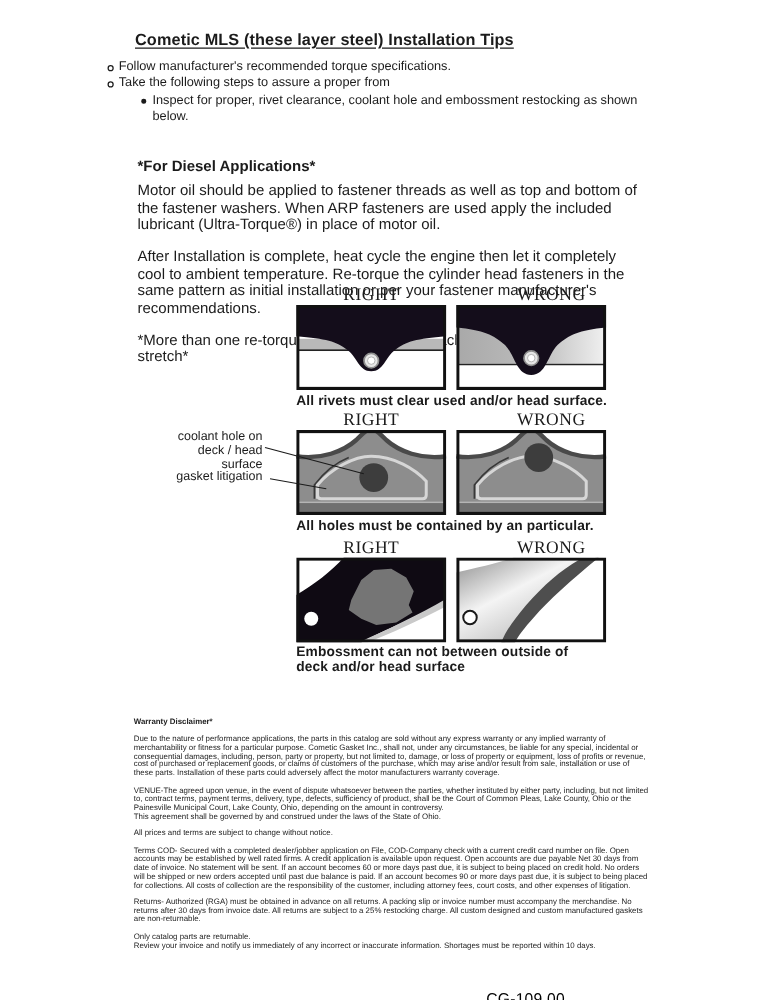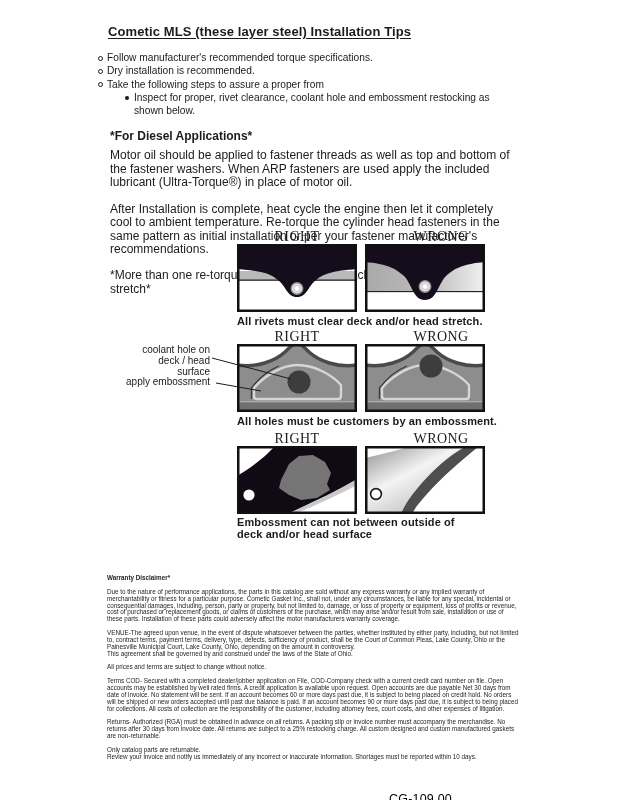--- a/index.html
+++ b/index.html
@@ -9,33 +9,33 @@
     font-family:"Liberation Sans", sans-serif;
     -webkit-font-smoothing:antialiased;
   }
 
   
   .content { position:absolute; left:86px; top:24px; width:440px; }
   .title {
     font-size:13px; font-weight:bold; margin:0 0 8px 22px;
     text-decoration:underline; text-underline-offset:2px; letter-spacing:.1px;
   }
-  ul.bullets { list-style:none; margin:12px; padding:0; font-size:10.2px; line-height:13.3px; }
+  ul.bullets { list-style:none; margin:0; padding:0; font-size:10.2px; line-height:13.3px; }
   li { position:relative; }
   li.lvl1 { padding-left:9px; }
   li.lvl1::before {
     content:""; position:absolute; left:0; top:4.6px;
     width:3.2px; height:3.2px; border:1px solid #1b1b1b; border-radius:50%;
   }
   li.lvl2 { margin-left:27px; padding-left:9px; }
   li.lvl2::before {
     content:""; position:absolute; left:0; top:5.2px;
     width:3.8px; height:3.8px; background:#1b1b1b; border-radius:50%;
   }
-  .diesel { margin-left:24px; margin-top:2px; width:402px; }
+  .diesel { margin-left:24px; margin-top:26px; width:402px; }
   .diesel-heading { font-size:12px; font-weight:bold; margin:0 0 6px 0; }
   .diesel p { margin:0 0 13px 0; font-size:12px; line-height:13.4px; }
 
   
   .diagrams { position:absolute; left:237px; top:231px; width:248px; }
   .diag-row { position:absolute; left:0; }
   .row1 { top:0; } .row2 { top:100px; } .row3 { top:202px; }
   .labels { display:flex; gap:24px;font-family:Liberation Serif, serif; }
   .rw-label { width:120px; text-align:center; font-size:14px; line-height:12px; letter-spacing:.4px; }
   .boxes { display:flex; gap:8px; margin-top:1px; }
@@ -60,21 +60,20 @@
 </style>
 </head>
 <body>
 
 <div>
 
   <div class="content">
     <div class="title">Cometic MLS (these layer steel) Installation Tips</div>
     <ul class="bullets">
       <li class="lvl1">Follow manufacturer's recommended torque specifications.</li>
-      <li class="lvl1">Dry installation is recommended.</li>
       <li class="lvl1">Take the following steps to assure a proper from</li>
       <li class="lvl2">Inspect for proper, rivet clearance, coolant hole and embossment restocking as shown below.</li>
     </ul>
     <div class="diesel">
       <div class="diesel-heading">*For Diesel Applications*</div>
       <p>Motor oil should be applied to fastener threads as well as top and bottom of the fastener washers. When ARP fasteners are used apply the included lubricant (Ultra-Torque®) in place of motor oil.</p>
       <p>After Installation is complete, heat cycle the engine then let it completely cool to ambient temperature. Re-torque the cylinder head fasteners in the same pattern as initial installation or per your fastener manufacturer's recommendations.</p>
       <p>*More than one re-torque may be required to achieve proper fastener stretch*</p>
     </div>
   </div>
@@ -108,26 +107,26 @@
           <rect width="120" height="68" fill="#ffffff"></rect>
           <rect x="1" y="18" width="118" height="29" fill="url(#g1w)"></rect>
           <rect x="1" y="47" width="118" height="1.4" fill="#232323"></rect>
           <rect x="1" y="48.4" width="118" height="18" fill="#ffffff"></rect>
           <path d="M0,0 H120 V18 C98,20 90,24 81,32 C73,40 72,56 60,56 C48,56 47,40 39,32 C30,24 22,20 0,18 Z" fill="#140d1b"></path>
           <circle cx="60" cy="42.5" r="5.8" fill="#e6e6e6" stroke="#8f8f8f" stroke-width="1.4"></circle>
           <circle cx="60" cy="42.5" r="3" fill="#ffffff" stroke="#b5b5b5" stroke-width="0.8"></circle>
           <rect x="1.25" y="1.25" width="117.5" height="65.5" fill="none" stroke="#111111" stroke-width="2.5"></rect>
         </svg>
       </div>
-      <div class="caption">All rivets must clear deck and/or head stretch.</div>
+      <div class="caption">All rivets must clear used and/or head surface.</div>
     </div>
 
     <div class="diag-row row2">
       <div class="annot annot-1">coolant hole on deck / head surface</div>
-      <div class="annot annot-2">apply embossment</div>
+      <div class="annot annot-2">gasket litigation</div>
       <svg class="pointer-svg" width="90" height="55" viewBox="0 0 90 55">
         <line x1="3" y1="15" x2="82" y2="36" stroke="#1b1b1b" stroke-width="1"></line>
         <line x1="7" y1="40" x2="52" y2="48" stroke="#1b1b1b" stroke-width="1"></line>
       </svg>
       <div class="labels">
         <div class="rw-label">RIGHT</div>
         <div class="rw-label">WRONG</div>
       </div>
       <div class="boxes">
         <svg width="120" height="68" viewBox="0 0 120 68">
@@ -148,21 +147,21 @@
           <path d="M0,21 C20,24 38,17 48,8 C53,3 56,0 58,0" fill="none" stroke="#4a4a4a" stroke-width="3.5"></path>
           <path d="M120,21 C100,24 82,17 72,8 C67,3 64,0 62,0" fill="none" stroke="#4a4a4a" stroke-width="3.5"></path>
           <path d="M14.5,55 L14.5,44 C22,34 32,26 42,22" fill="none" stroke="#383838" stroke-width="1.3"></path>
           <path d="M17,55 L17,44 C28,31 46,21 60,21 C78,21 95,31 104,41 L104,52 Q104,55 101,55 L20,55 Q17,55 17,52 Z" fill="none" stroke="#d6d6d6" stroke-width="2.4"></path>
           <circle cx="66" cy="22" r="11.5" fill="#3d3d3d"></circle>
           <rect x="1" y="57.3" width="118" height="1.2" fill="#b5b5b5"></rect>
           <rect x="1" y="58.5" width="118" height="8.5" fill="#707070"></rect>
           <rect x="1.25" y="1.25" width="117.5" height="65.5" fill="none" stroke="#111111" stroke-width="2.5"></rect>
         </svg>
       </div>
-      <div class="caption">All holes must be customers by an embossment.</div>
+      <div class="caption">All holes must be contained by an particular.</div>
     </div>
 
     <div class="diag-row row3">
       <div class="labels">
         <div class="rw-label">RIGHT</div>
         <div class="rw-label">WRONG</div>
       </div>
       <div class="boxes">
         <svg width="120" height="68" viewBox="0 0 120 68">
           <rect width="120" height="68" fill="#ffffff"></rect>

